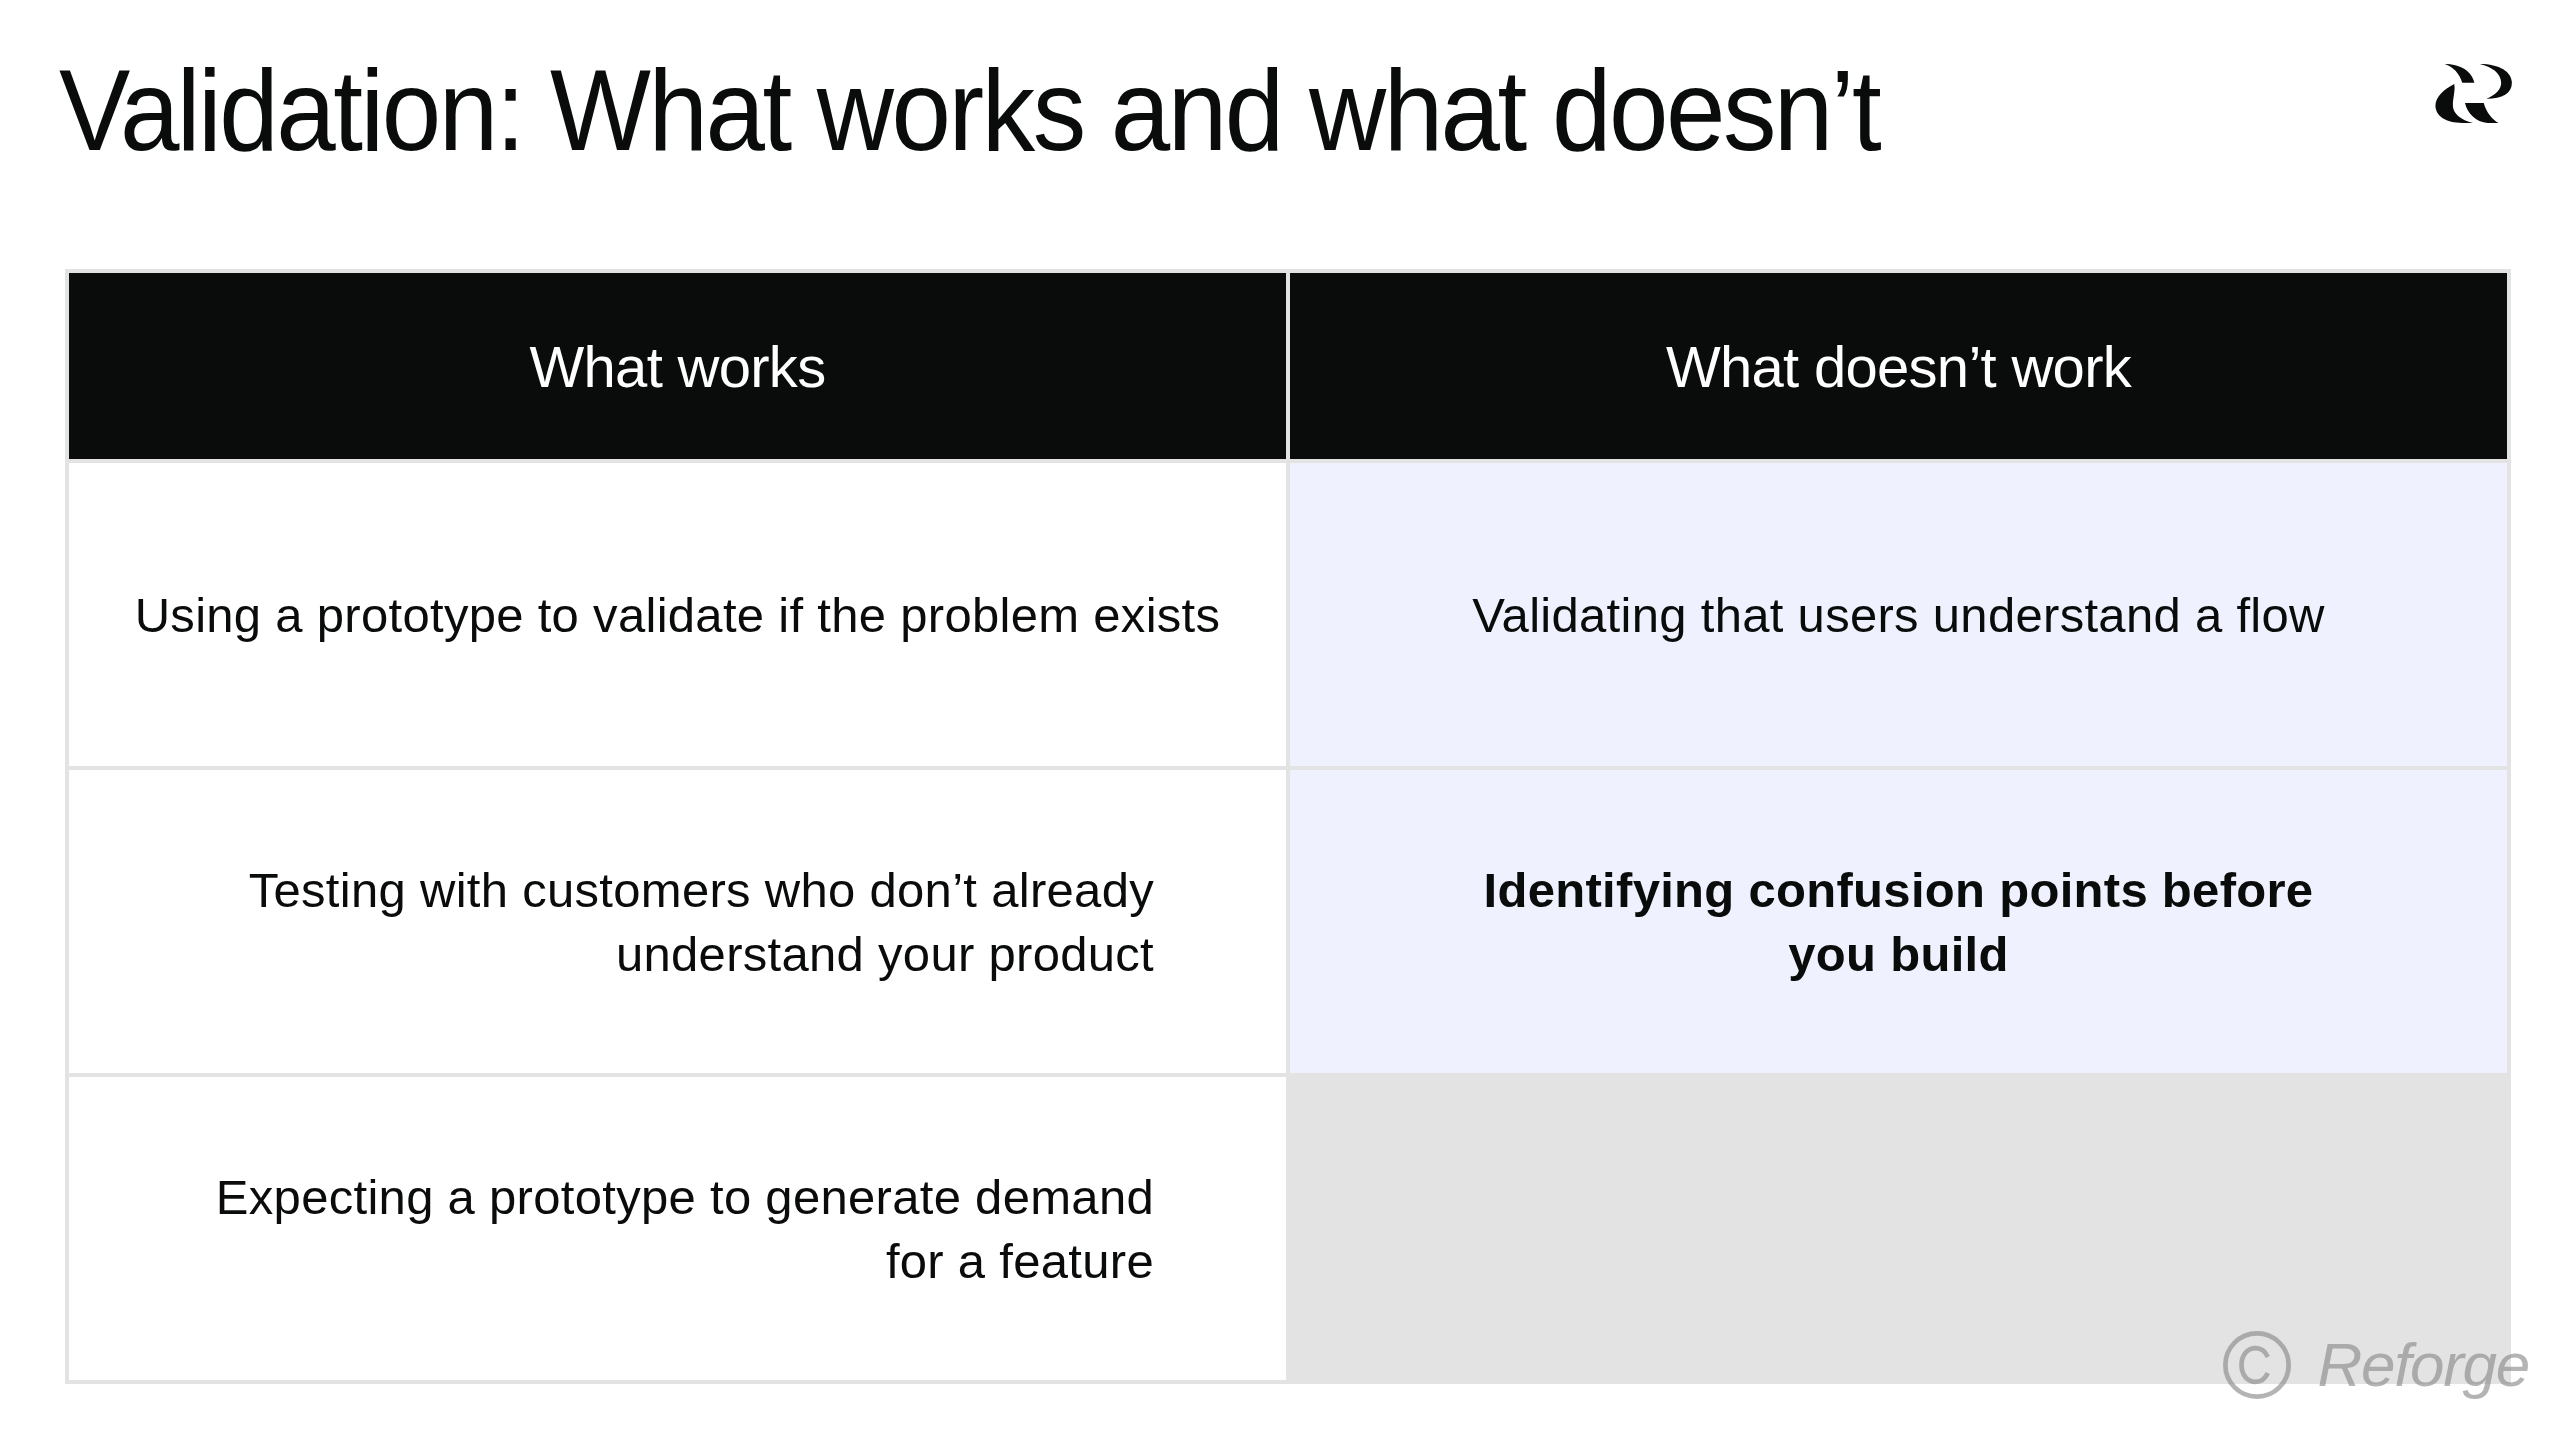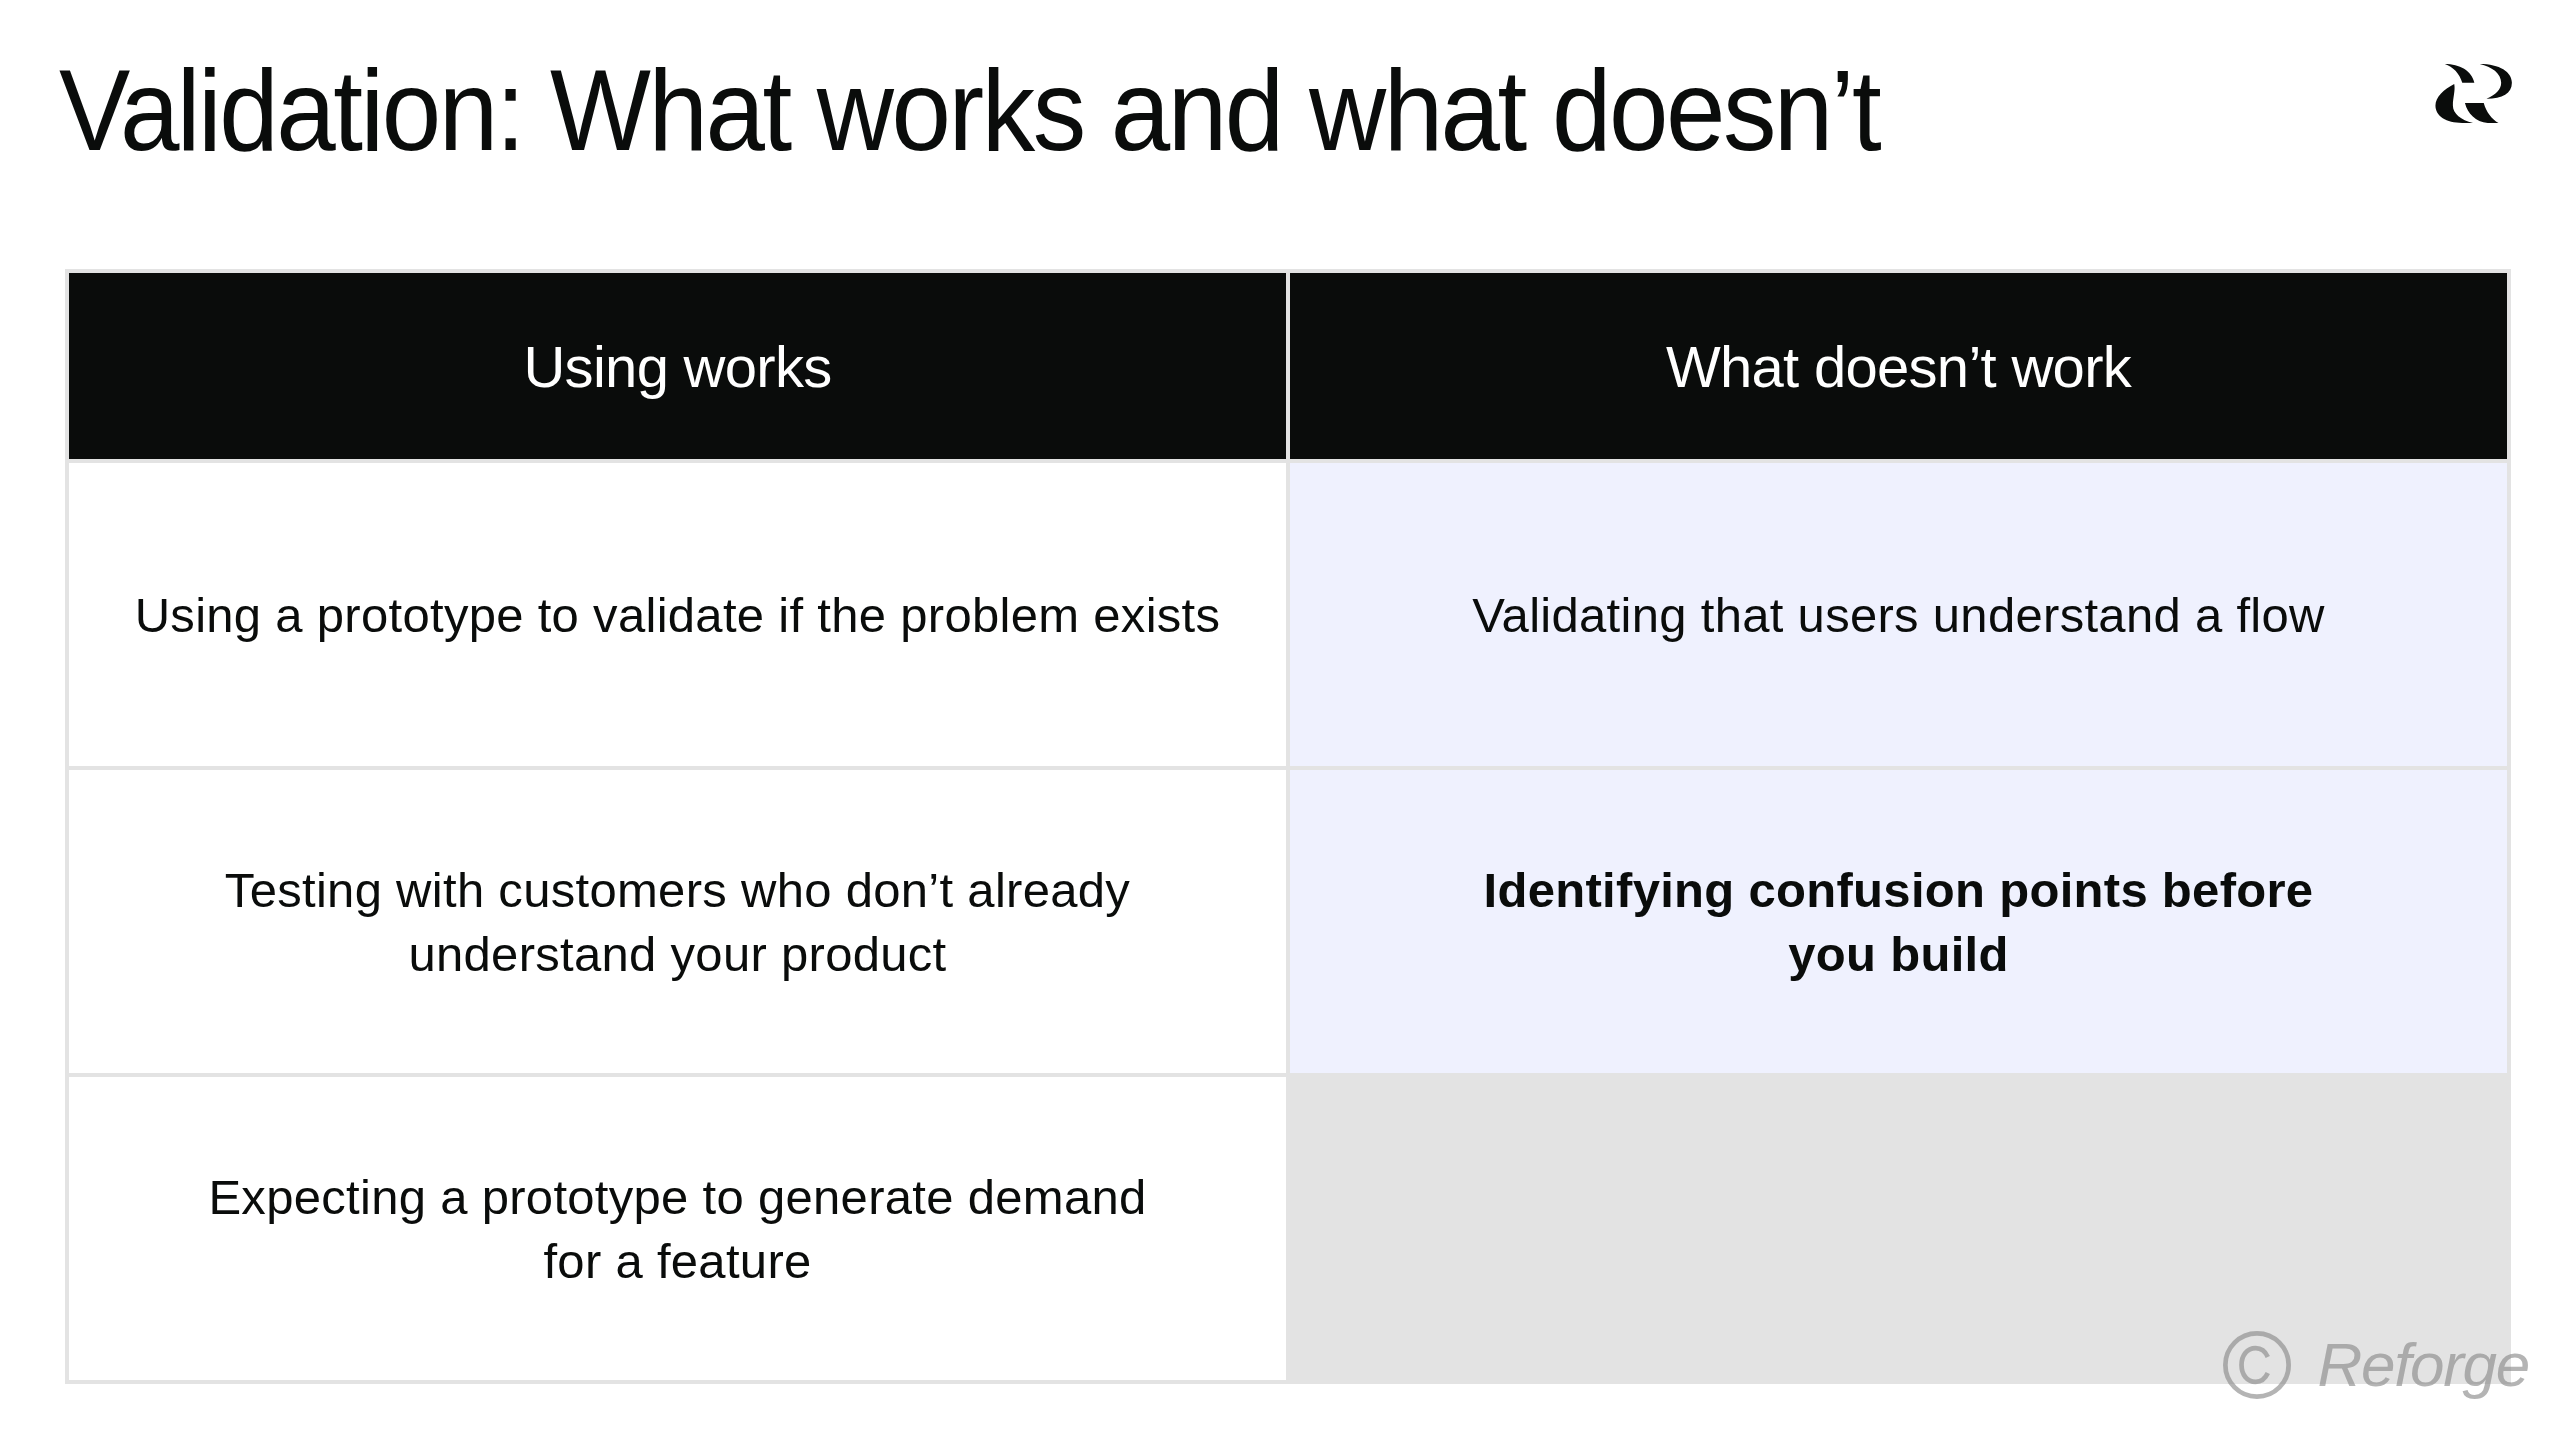--- a/index.html
+++ b/index.html
@@ -78,21 +78,21 @@
     .td.works {
       background: #eff1fe;
     }
     .td.doesnt {
       background: #ffffff;
     }
     .td span {
       display: block;
     }
     .td.wrap-left span { max-width: 885px; font-weight: bold; }
-    .td.wrap-right span { max-width: 953px; }
+    .td.wrap-right span { max-width: 953px; text-align: right; }
     .watermark {
       position: absolute;
       left: 2222px;
       top: 1330px;
       display: flex;
       align-items: center;
       gap: 25.5px;
       color: rgba(140, 140, 140, 0.65);
       pointer-events: none;
       font-style: italic;
@@ -119,21 +119,21 @@
   <path d="M16 0 C38 0 56 10 60 28 L42 28 C38 14 28 4 16 0 Z" fill="#0a0c0b"></path>
 
   <path d="M68 0 C98 0 116 12 116 28 C116 44 102 52 78 52 C92 46 100 38 100 28 C100 14 86 4 68 0 Z" fill="#0a0c0b"></path>
 
   <path d="M30 30 C14 38 2 50 2 62 C2 78 18 88 42 88 L58 88 C40 84 28 74 28 62 C28 50 32 40 30 30 Z" fill="#0a0c0b"></path>
 
   <path d="M46 58 L74 58 C78 72 86 82 96 88 L80 88 C62 86 50 74 46 58 Z" fill="#0a0c0b"></path>
 </svg>
 
 <div class="table">
-  <div class="th">Using works</div>
+  <div class="th">What works</div>
   <div class="th">What doesn’t work</div>
 
   <div class="td doesnt">
     <span>Using a prototype to validate if the problem exists</span>
   </div>
   <div class="td works">
     <span>Validating that users understand a flow</span>
   </div>
 
   <div class="td doesnt wrap-right">

